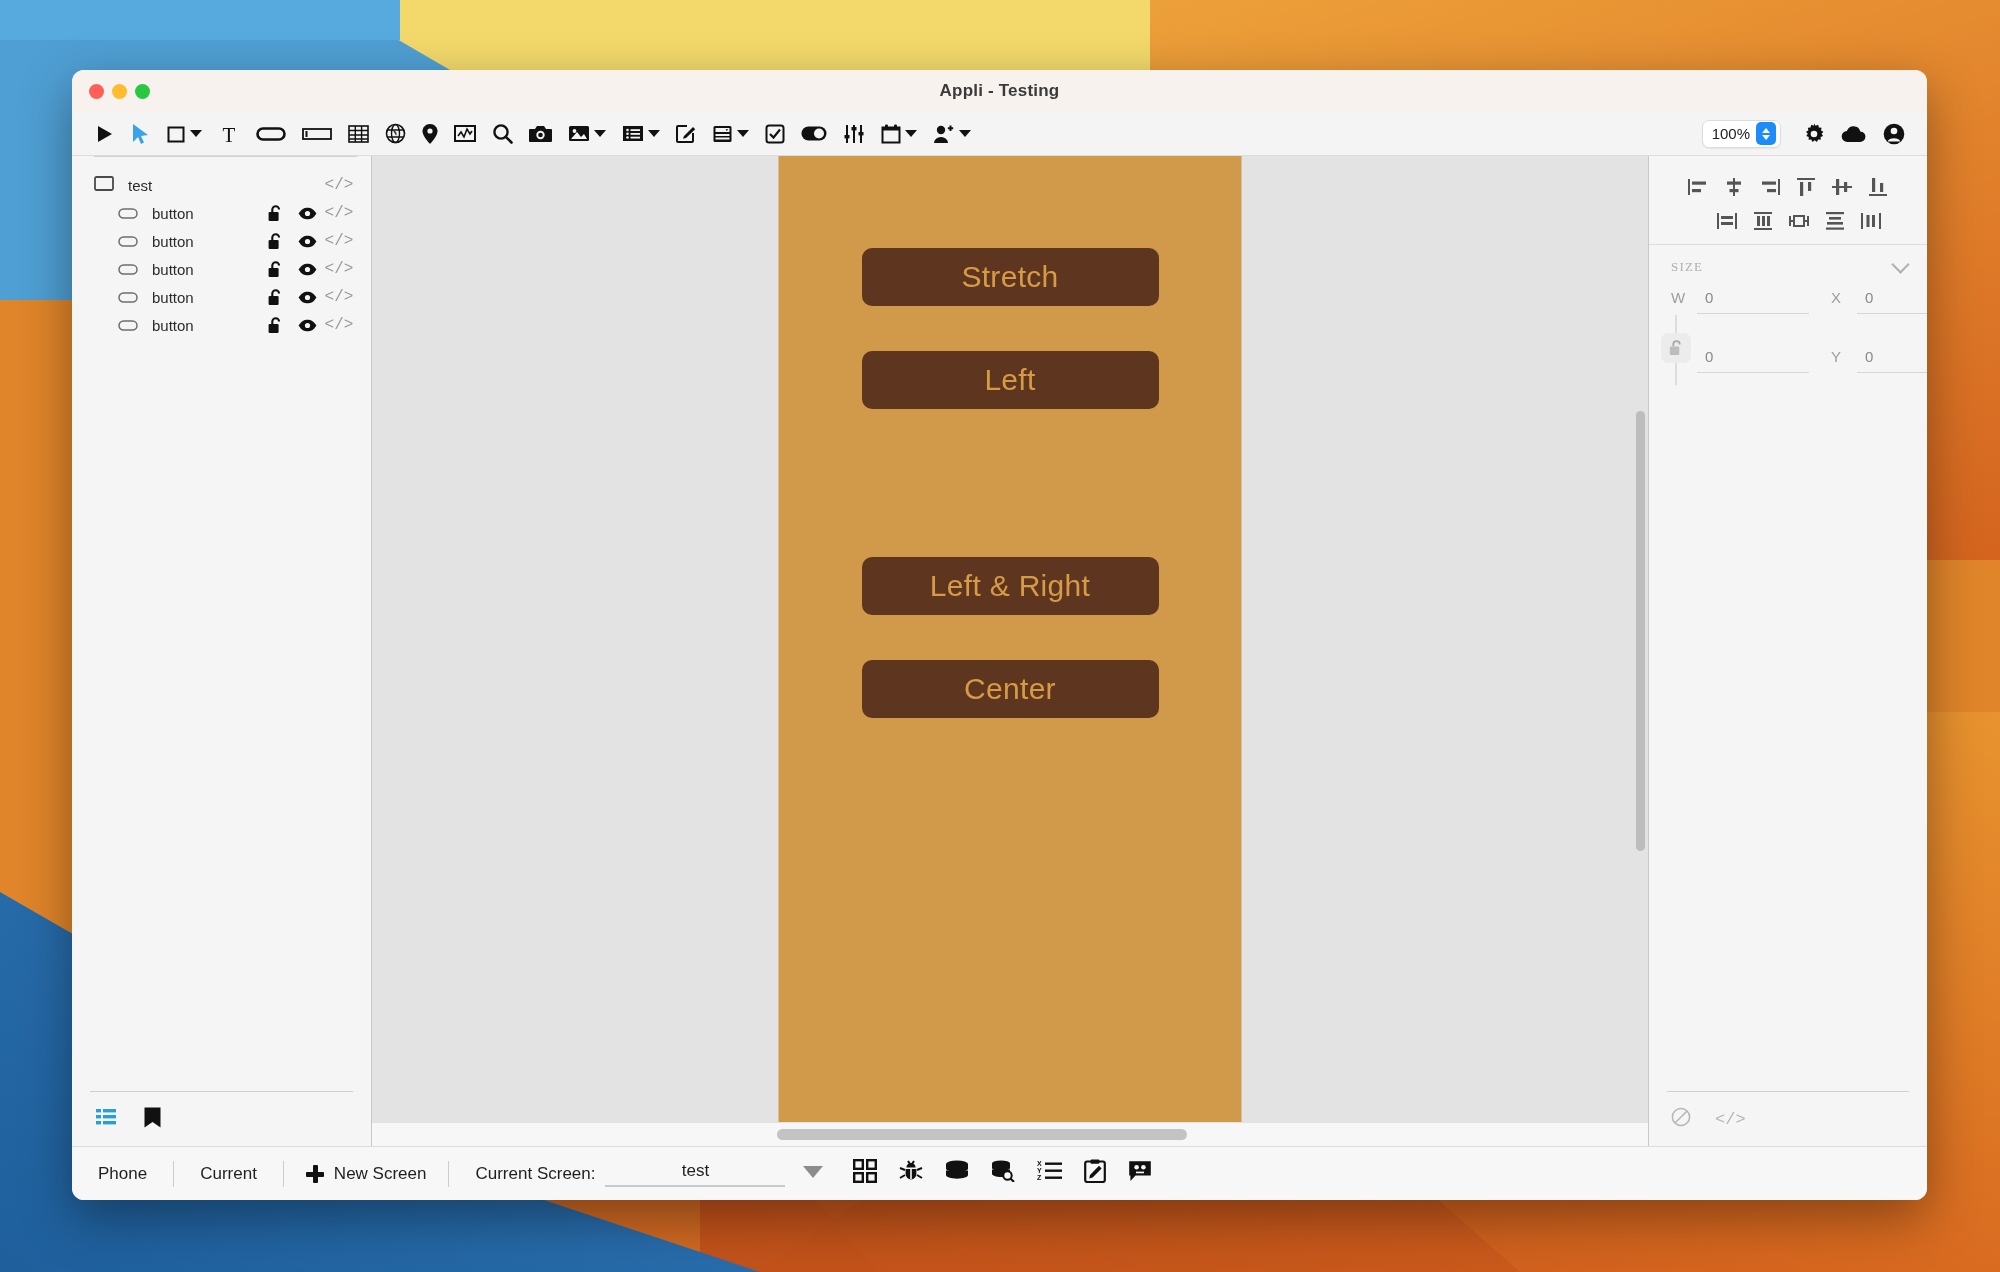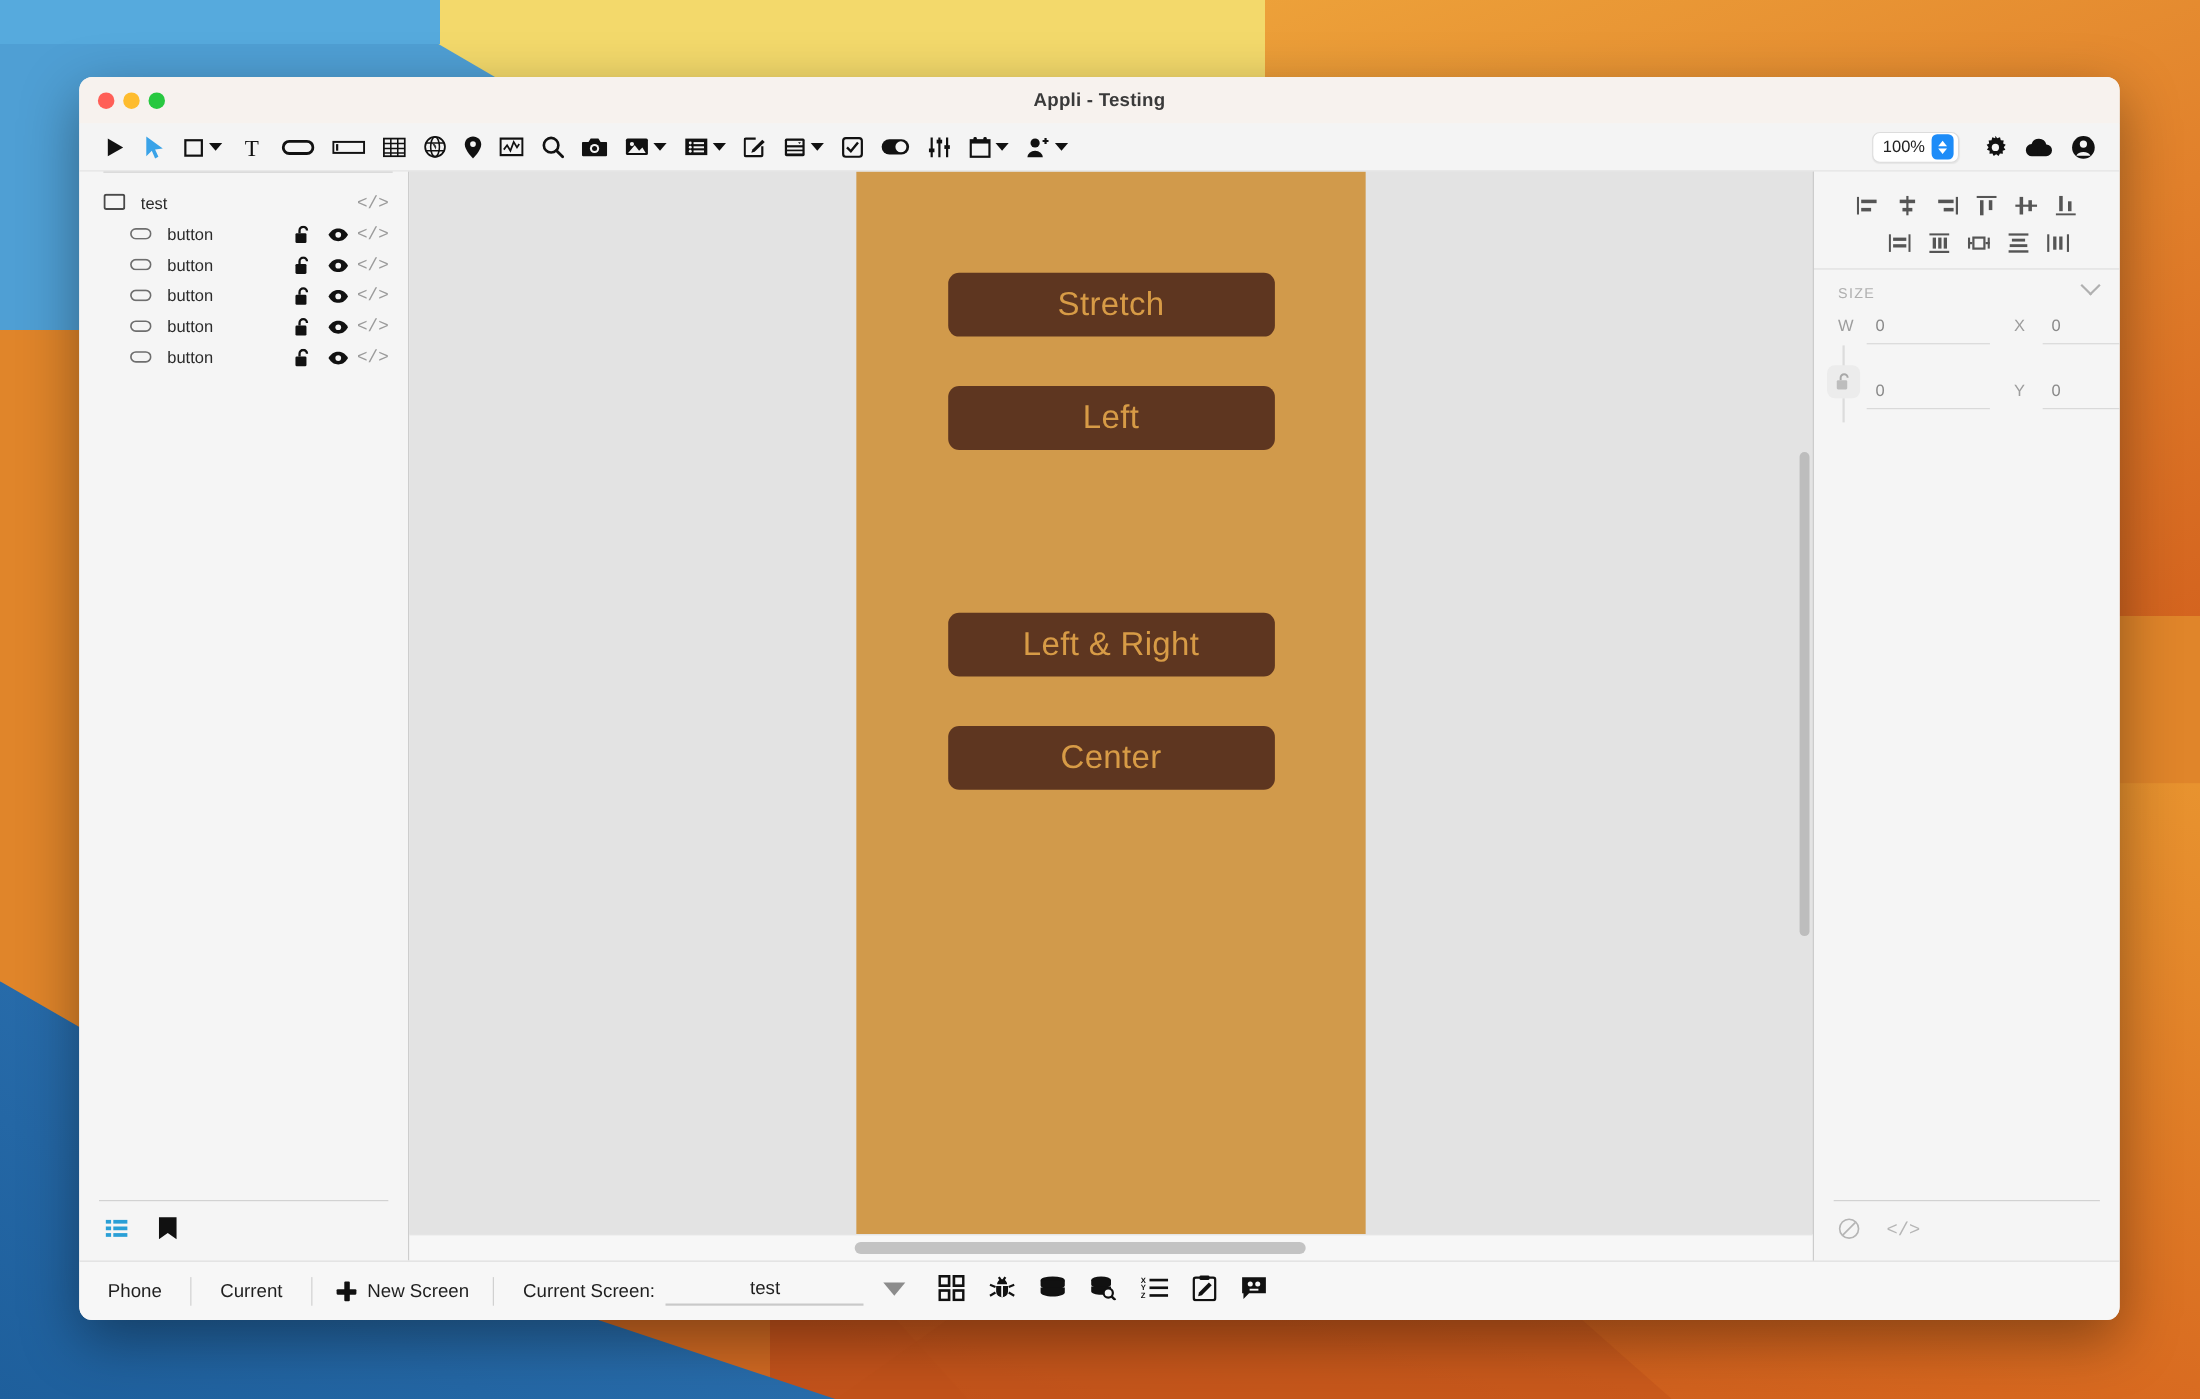--- a/index.html
+++ b/index.html
@@ -120,22 +120,22 @@
                    position:relative; }
   #hscroll { position:absolute; left:405px; top:6px; width:410px; height:11px;
              background:#c3c3c3; border-radius:6px; }
 
   
   #rightpanel { width:278px; flex:0 0 278px; background:#f5f5f5; display:flex; flex-direction:column; }
   .align-row { display:flex; align-items:center; justify-content:center; gap:12px; height:34px; }
   .align-row.r2 { padding-left:22px; }
   .align-btn { width:24px; height:24px; display:flex; align-items:center; justify-content:center; }
   #align-sep { height:1px; background:#dcdcdc; margin-top:6px; }
-  #size-header { display:flex; align-items:flex-start; justify-content:space-between;
-                 padding:14px 20px 4px 22px; }
+  #size-header { display:flex; align-items:center; justify-content:space-between;
+                 padding:14px 20px 4px 22px;font-family:Liberation Serif, serif; }
   #size-title { font-size:13px; color:#b0b0b0; letter-spacing:1.2px; }
   .chev { width:13px;height:13px;border-right:2px solid #b0b0b0;border-bottom:2px solid #b0b0b0;
           transform:rotate(45deg); margin-top:-6px; }
   #size-grid { position:relative; padding:10px 18px 18px 22px; }
   .size-line { display:flex; align-items:flex-start; gap:0; }
   .fld { display:flex; align-items:baseline; }
   .fld .lbl { width:26px; font-size:15px; color:#9d9d9d; }
   .fld .val { width:112px; font-size:15px; color:#8a8a8a; border-bottom:1px solid #d6d6d6;
               padding:0 0 7px 8px; }
   .spacer-row { height:34px; }

